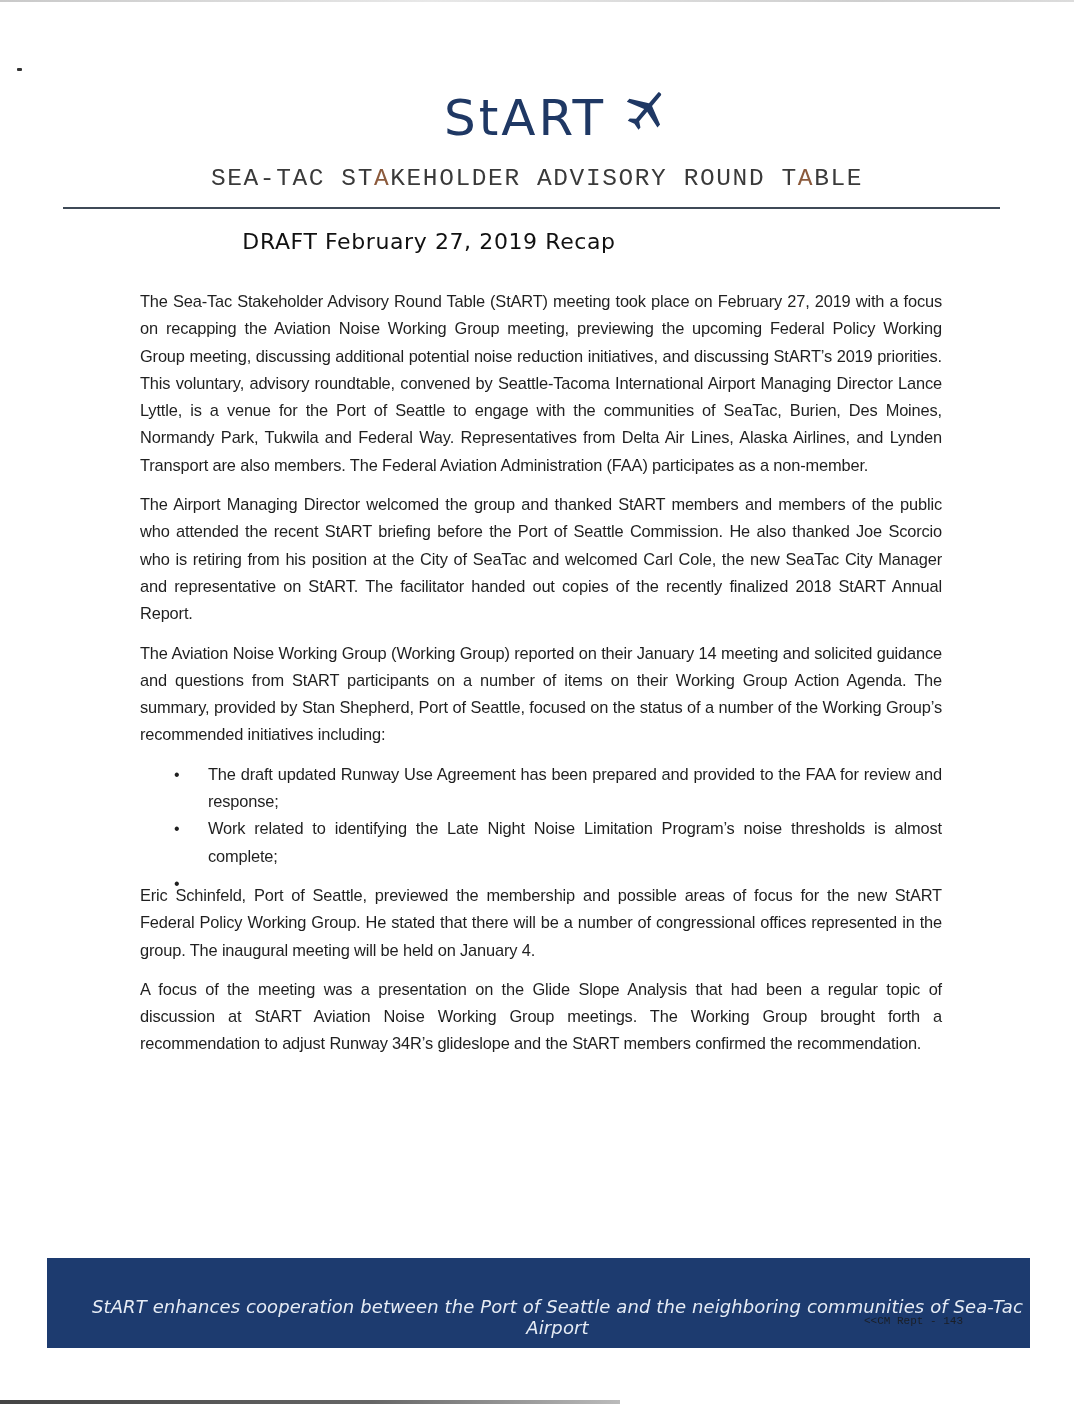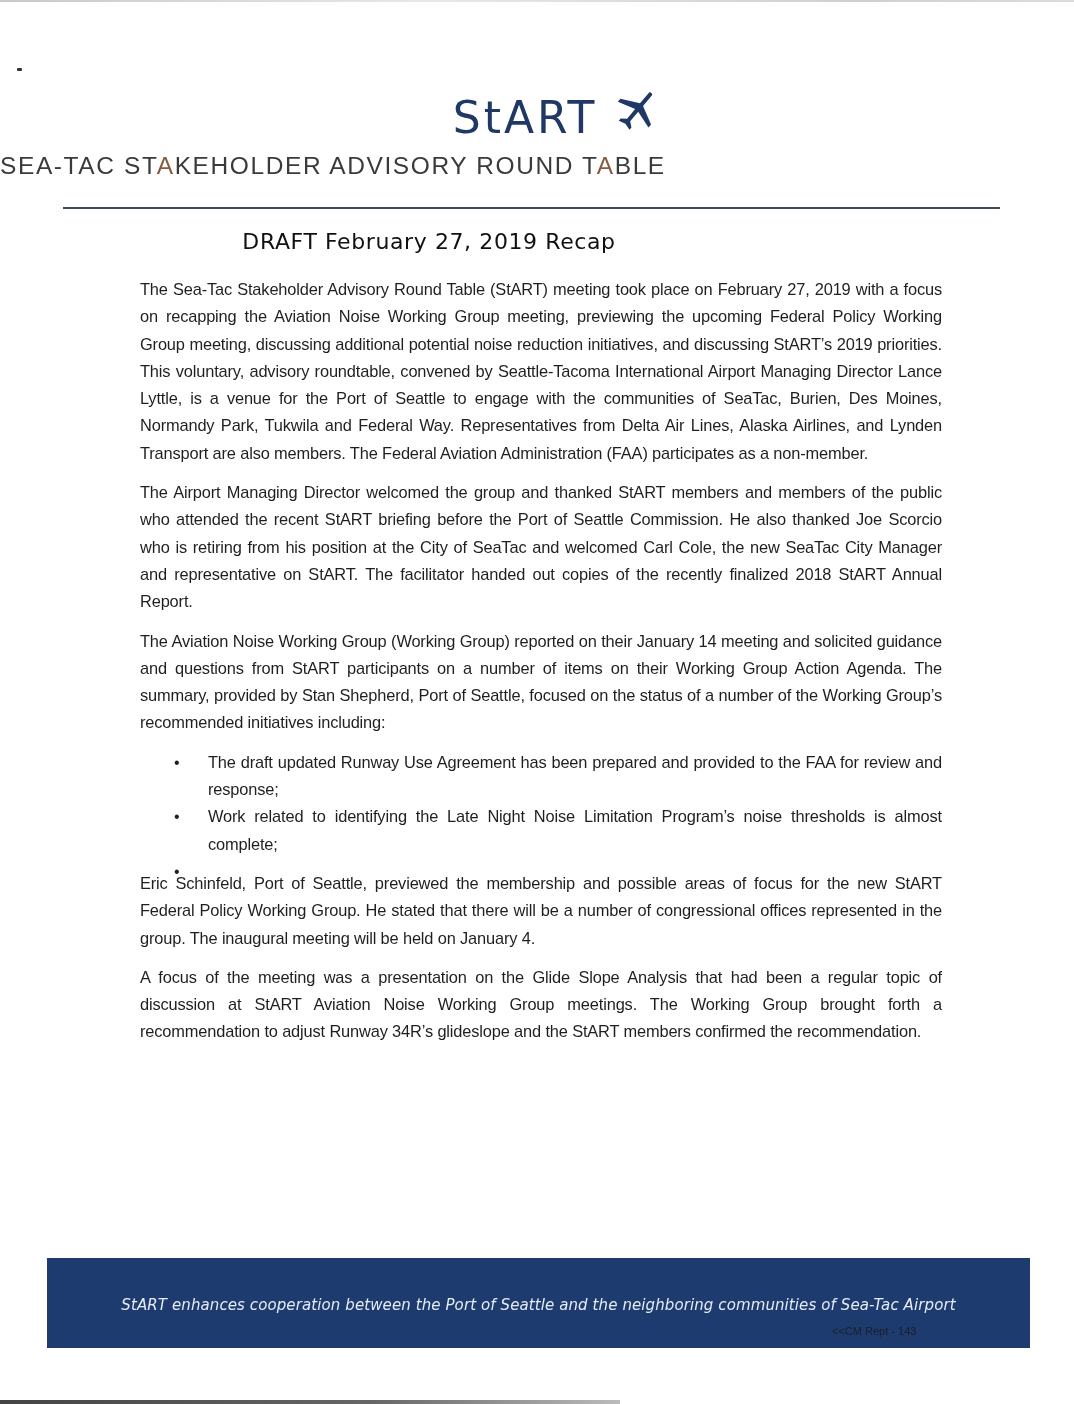--- a/index.html
+++ b/index.html
@@ -20,27 +20,28 @@
       position: absolute; left: 0; top: 1400px; width: 620px; height: 4px;
       background: linear-gradient(to right, #444, #666 60%, #bbb);
     }
     .logo {
       position: absolute; left: 0; top: 88px; width: 1074px;
       text-align: center;
     }
     .logo-inner { display: inline-flex; align-items: flex-start; margin-left: 40px; }
     .logo-text {
       font-family: "DejaVu Sans", sans-serif;
-      font-size: 44px; letter-spacing: 3px;
+      font-size: 50px; letter-spacing: 3px;
       color: #1f3864; line-height: 60px;
     }
     .plane { width: 48px; height: 48px; margin-left: 16px; margin-top: -2px; }
     .org-name {
-      position: absolute; left: 0; top: 152px; width: 1074px;
-      font-family: Liberation Sans, sans-serif;
+      position: absolute; left: 0; top: 165px; width: 1074px;
+      text-align: center;
+      font-family: Liberation Mono, monospace;
       font-size: 24.5px; letter-spacing: 1.6px;
       color: #3a3a3a;
     }
     .org-name .accent { color: #8b5a3c; }
     .rule {
       position: absolute; left: 63px; top: 207px; width: 937px; height: 2px;
       background: #3f4a57;
     }
     .doc-title {
       position: absolute; left: 0; top: 229px; width: 858px;
@@ -48,42 +49,43 @@
       font-family: "DejaVu Sans", sans-serif;
       font-size: 22px; letter-spacing: 0.6px; color: #111;
     }
     .content {
       position: absolute; left: 140px; top: 276px; width: 802px;
       font-family: "Liberation Sans", sans-serif;
       font-size: 16.4px; line-height: 27.3px;
       color: #1f1f1f;
       letter-spacing: -0.15px;
     }
-    .content p { margin: 0 0 12px 0; text-align: justify; }
+    .content p { margin: 12px 0 12px 0; text-align: justify; }
     .content ul { margin: 0 0 12px 0; padding-left: 0; list-style: none; }
     .content li { position: relative; padding-left: 68px; text-align: justify; }
     .content li .bullet {
       position: absolute; left: 34px; top: 0; font-size: 16px;
     }
     .p-gap { margin-top: 18px !important; }
     .banner {
       position: absolute; left: 47px; top: 1258px; width: 983px; height: 90px;
       background: #1d3b6f;
     }
     .banner-text {
       position: absolute; left: 0; top: 38px; width: 983px;
       text-align: center;
       font-family: "DejaVu Sans", sans-serif;
-      font-style: italic; font-size: 15px; color: #e6ecf5;
+      font-style: italic; font-size: 18px; color: #e6ecf5;
       letter-spacing: 0.1px;
+      padding-left: 19px;
     }
     .stamp {
-      position: absolute; left: 832px; top: 1315px;
-      font-family: Liberation Sans, sans-serif;
-      font-size: 11px; color: #1a1a1a; opacity: 0.85; margin-top: 10px;
+      position: absolute; left: 864px; top: 1315px;
+      font-family: Liberation Mono, monospace;
+      font-size: 11px; color: #1a1a1a; opacity: 0.85;
     }
   </style>
 </head>
 <body>
 
 <div class="scan-top"></div>
 <div class="scan-speck"></div>
 
 <div class="logo">
   <div class="logo-inner">

